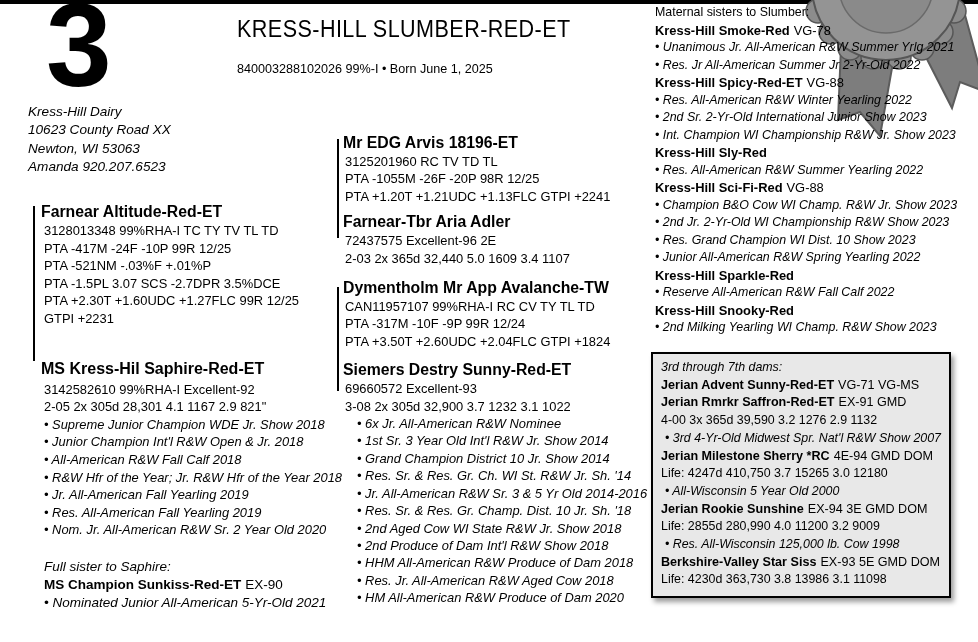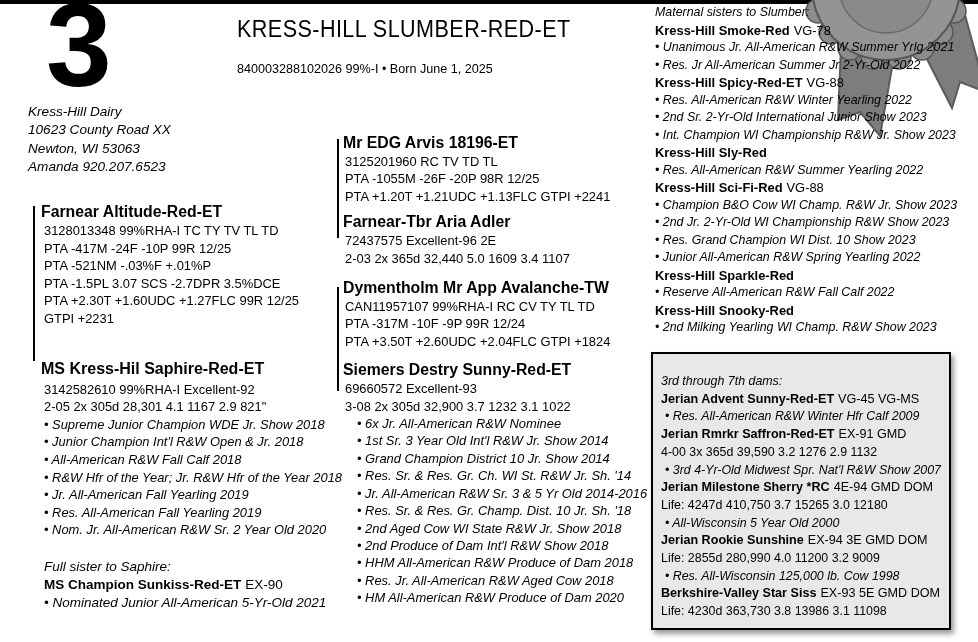--- a/index.html
+++ b/index.html
@@ -32,26 +32,26 @@
   .lbl-it{font-style:italic;}
   .bold{font-weight:bold;}
   .score{font-weight:normal;margin-left:4px;}
 
   .col-mid{left:345px;top:133px;width:314px;font-size:12.9px;line-height:17.4px;z-index:2;}
   .mid-name{font-size:15.8px;font-weight:bold;line-height:20px;margin-left:-2px;white-space:nowrap;}
   .mt7{margin-top:7px;} .mt11{margin-top:11px;} .mt10{margin-top:10px;}
   .mid-bullets{margin-left:12px;}
 
   .col-right{left:655px;top:4px;width:322px;font-size:12.4px;line-height:17.5px;z-index:2;}
-  .rc-head{font-style:italic;}
+  .rc-head{}
   .rc-name{font-weight:bold;font-size:12.9px;white-space:nowrap;}
   .col-right .bullet, .col-mid .bullet, .col-left .bullet{overflow:visible;}
 
   .box{left:651px;top:352px;width:281px;background:#e8e8e8;border:2px solid #000;
-       box-shadow:3px 4px 5px #9c9c9c;padding:19px 7px 7px 8px;font-size:12.4px;
+       box-shadow:3px 4px 5px #9c9c9c;padding:5px 7px 7px 8px;font-size:12.4px;
        line-height:17.7px;z-index:2;}
   .box-head{font-style:italic;}
   .box .bullet{padding-left:4px;}
   .box .rc-name{font-size:12.6px;}
 
   .ribbon{position:absolute;left:758px;top:-76px;z-index:1;}
   .scallop{fill:#8c8c8c;stroke:#565656;stroke-width:1.5;}
   .disc{fill:#949494;stroke:#565656;stroke-width:2;}
   .disc-inner{fill:#8a8a8a;stroke:#6a6a6a;stroke-width:1.5;}
   .tail{fill:#7d7d7d;stroke:#5c5c5c;stroke-width:2;}
@@ -184,22 +184,21 @@
     <div class="rc-name"><span>Kress-Hill Sparkle-Red</span><span class="score"></span></div>
     <div class="bullet">• Reserve All-American R&amp;W Fall Calf 2022</div>
 
     <div class="rc-name"><span>Kress-Hill Snooky-Red</span><span class="score"></span></div>
     <div class="bullet">• 2nd Milking Yearling WI Champ. R&amp;W Show 2023</div>
   </div>
 
   <div class="abs box">
     <div class="box-head">3rd through 7th dams:</div>
 
-    <div class="rc-name"><span>Jerian Advent Sunny-Red-ET</span><span class="score">VG-45 VG-MS</span></div>
-    <div class="bullet">• Res. All-American R&amp;W Winter Hfr Calf 2009</div>
+    <div class="rc-name"><span>Jerian Advent Sunny-Red-ET</span><span class="score">VG-71 VG-MS</span></div>
 
     <div class="rc-name"><span>Jerian Rmrkr Saffron-Red-ET</span><span class="score">EX-91 GMD</span></div>
     <div>4-00 3x 365d 39,590 3.2 1276 2.9 1132</div>
     <div class="bullet">• 3rd 4-Yr-Old Midwest Spr. Nat'l R&amp;W Show 2007</div>
 
     <div class="rc-name"><span>Jerian Milestone Sherry *RC</span><span class="score">4E-94 GMD DOM</span></div>
     <div>Life: 4247d 410,750 3.7 15265 3.0 12180</div>
     <div class="bullet">• All-Wisconsin 5 Year Old 2000</div>
 
     <div class="rc-name"><span>Jerian Rookie Sunshine</span><span class="score">EX-94 3E GMD DOM</span></div>

